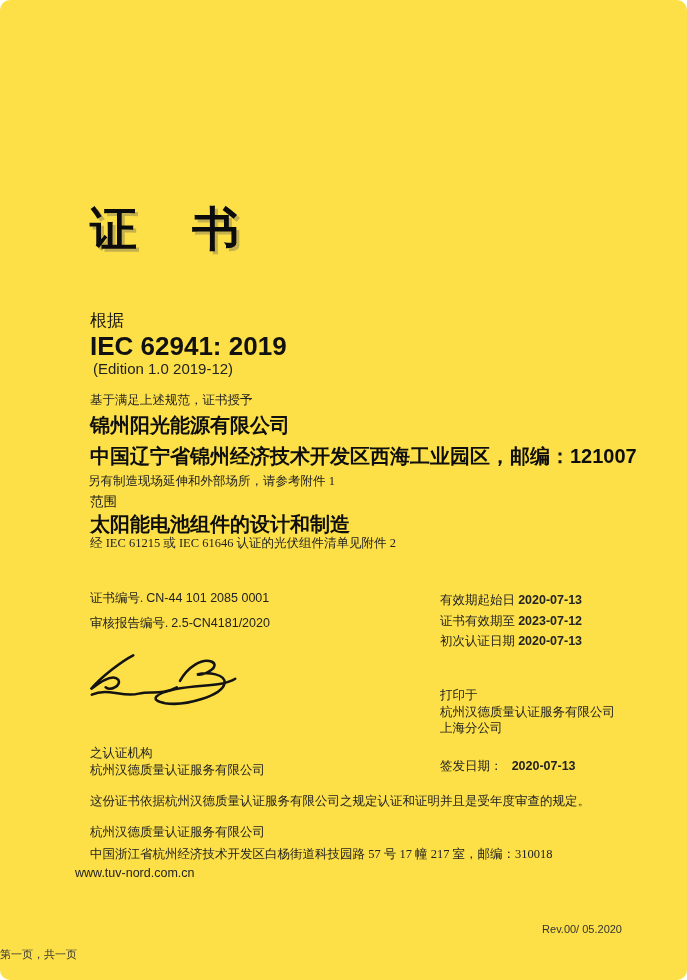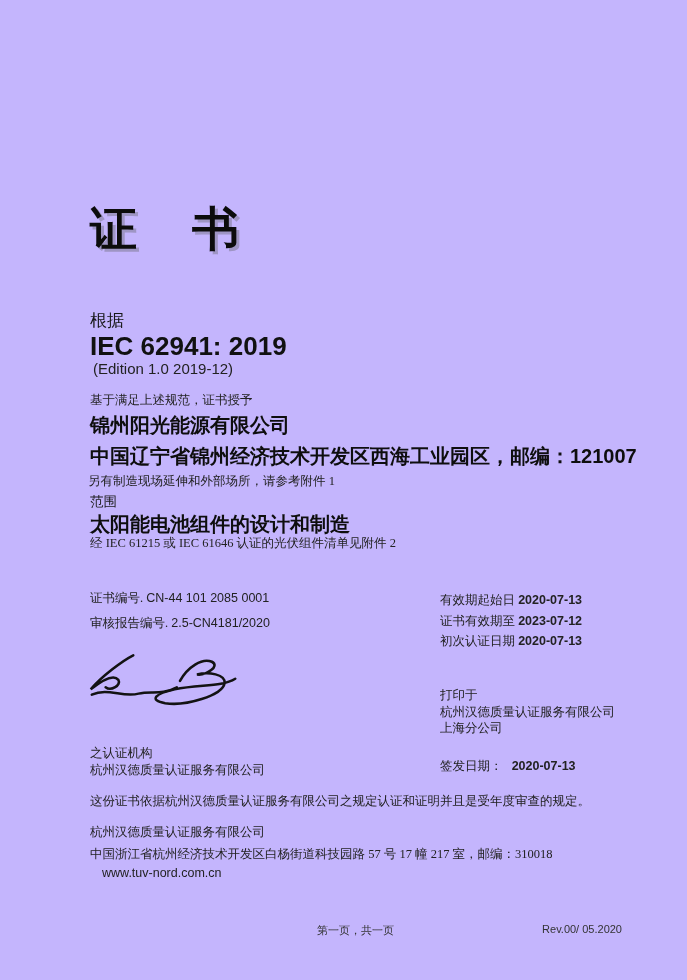--- a/index.html
+++ b/index.html
@@ -1,22 +1,23 @@
 <!DOCTYPE html>
 <html lang="zh"><head>
 <meta charset="utf-8">
 <style>
   html,body{margin:0;padding:0;background:#ffffff;}
   .page{
     position:relative;
     width:687px;height:980px;
-    background:#c4b5fd;
+    background:#fde047;
     color:#1a1a1a;
     overflow:hidden;
     font-family:"Liberation Serif","DejaVu Serif",serif;
+    border-radius:10px;
   }
   .abs{position:absolute;}
   .sans{font-family:"Liberation Sans","DejaVu Sans",sans-serif;}
   .serif{font-family:"Liberation Serif","DejaVu Serif",serif;}
 
   .doc-title{
     left:90px;top:198px;
     font-size:47px;font-weight:700;
     letter-spacing:4px;
     color:#0c0c0c;
@@ -100,18 +101,18 @@
   <div class="abs note-sm serif" style="left:90px;top:762px;">杭州汉德质量认证服务有限公司</div>
   <div class="abs kv-row serif right-col" style="top:758px;text-align:right;">
     <span>签发日期：</span>
     <span class="val val-bold" style="margin-left:6px;">2020-07-13</span>
   </div>
 
   <div class="abs note-sm serif" style="left:90px;top:793px;width:540px;">这份证书依据杭州汉德质量认证服务有限公司之规定认证和证明并且是受年度审查的规定。</div>
 
   <div class="abs note-sm serif" style="left:90px;top:824px;">杭州汉德质量认证服务有限公司</div>
   <div class="abs note-sm serif" style="left:90px;top:846px;">中国浙江省杭州经济技术开发区白杨街道科技园路 57 号 17 幢 217 室，邮编：310018</div>
-  <div class="abs note-sm sans" style="left:102px;top:866px;text-align:right;">www.tuv-nord.com.cn</div>
+  <div class="abs note-sm sans" style="left:75px;top:866px;text-align:right;">www.tuv-nord.com.cn</div>
 
-  <div class="abs footer-line serif" style="left:0;right:0;top:923px;text-align:center;padding-left:24px;">第一页，共一页</div>
+  <div class="abs footer-line serif" style="left:0;right:0;top:947px;">第一页，共一页</div>
   <div class="abs footer-line sans" style="right:65px;top:923px;">Rev.00/ 05.2020</div>
 
 </div>
 
 </body></html>

